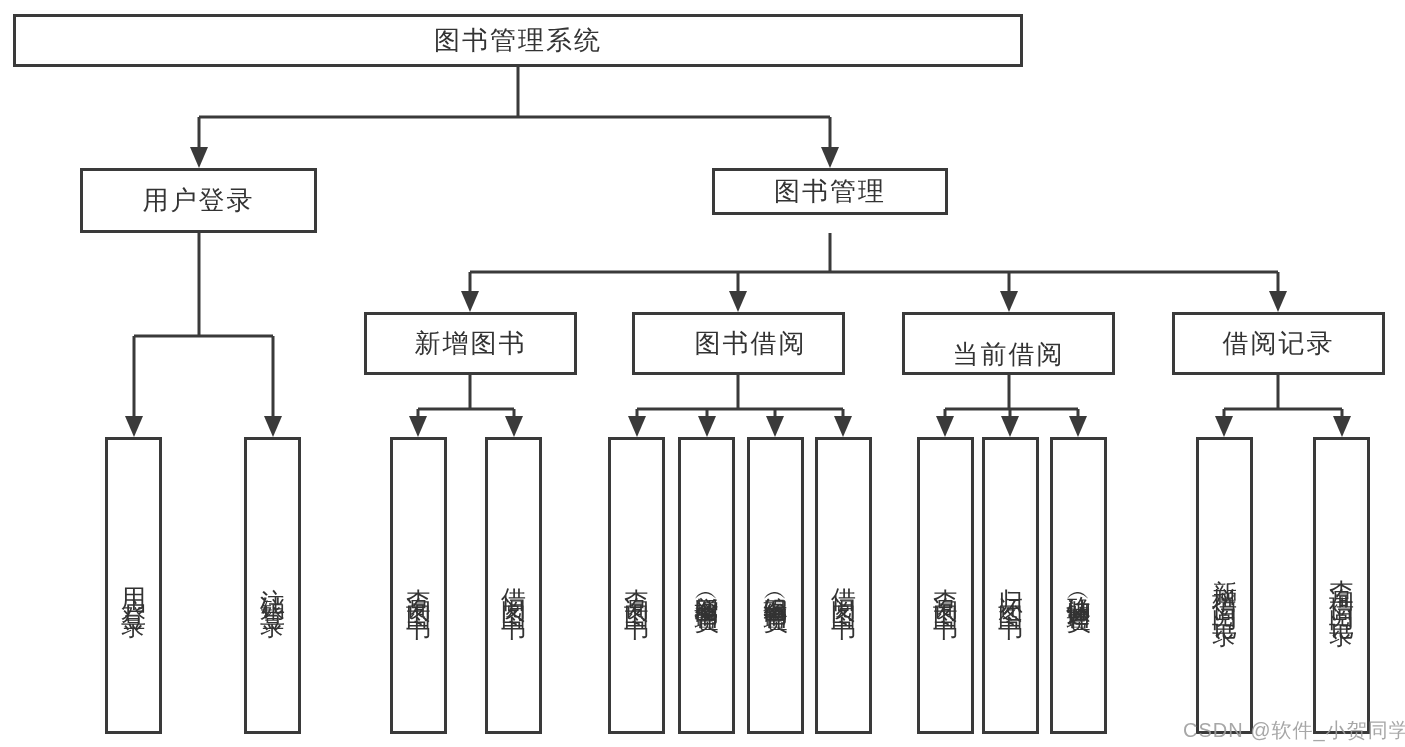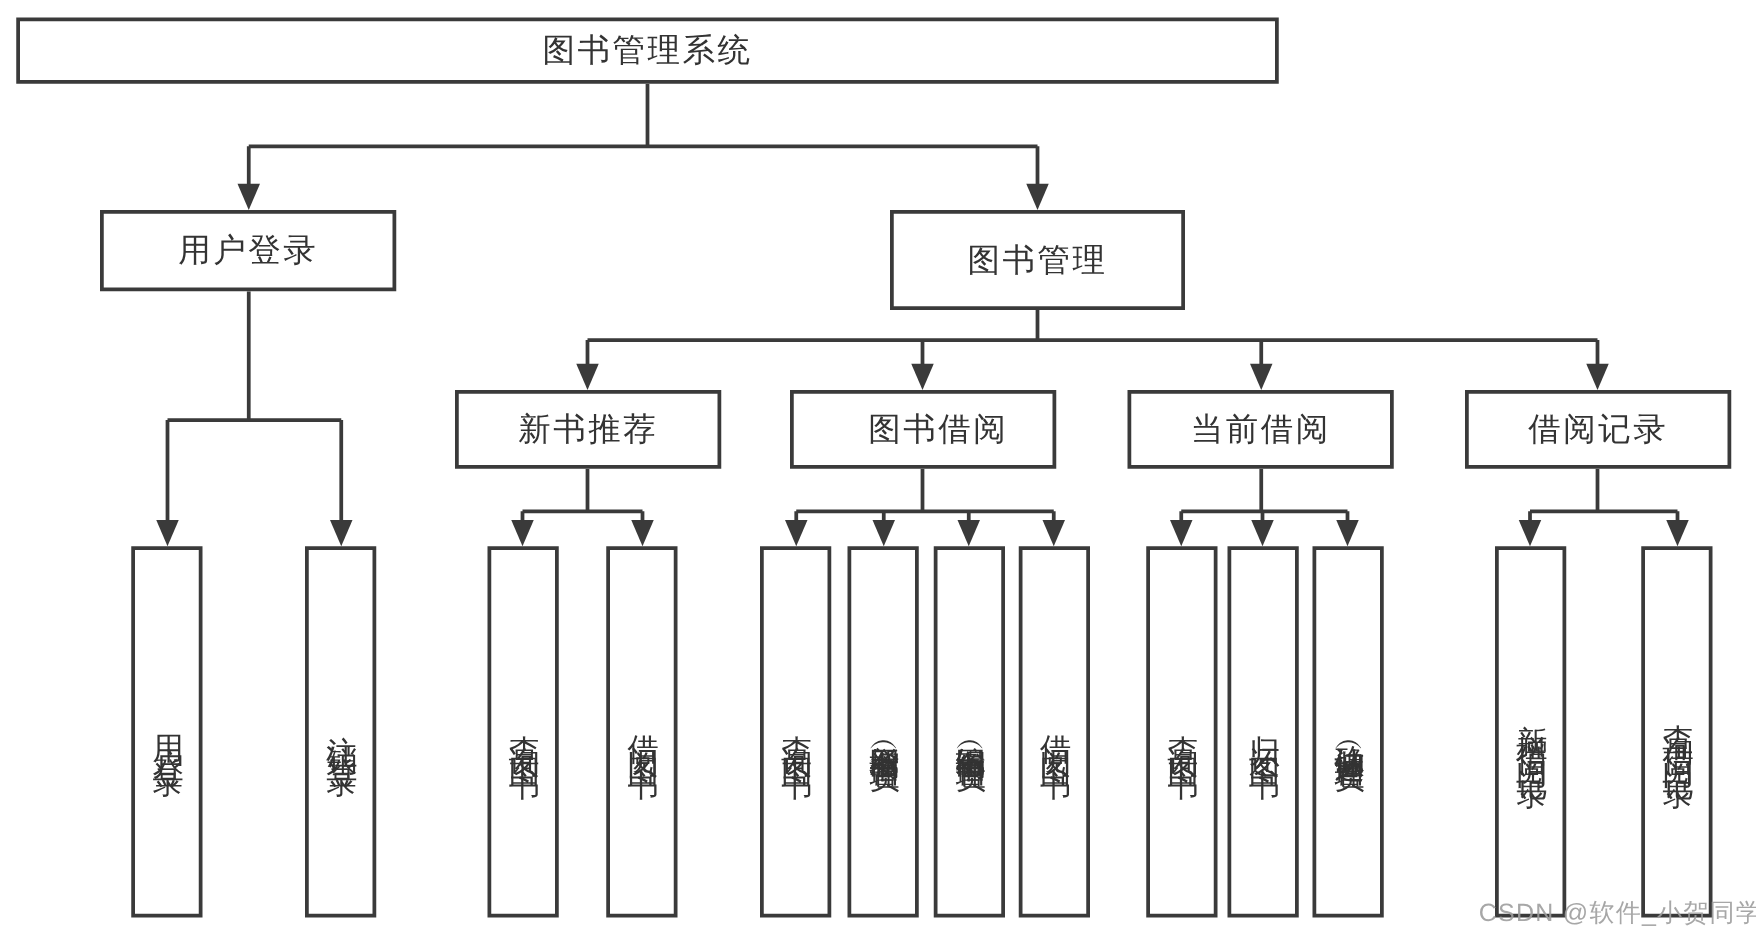--- a/index.html
+++ b/index.html
@@ -16,25 +16,25 @@
   .vbox{display:flex;align-items:center;justify-content:center;letter-spacing:0;}
   .vbox .vtext{
     writing-mode:vertical-rl;text-orientation:mixed;
     font-size:25px;letter-spacing:9px;line-height:1;white-space:nowrap;
   }
   .vbox.long .vtext{font-size:24px;letter-spacing:2px;}
   
   #n-root{left:13px;top:14px;width:1010px;height:53px;}
   
   #n-user-login{left:80px;top:168px;width:237px;height:65px;}
-  #n-book-mgmt{left:712px;top:168px;width:236px;height:80px;}
+  #n-book-mgmt{left:712px;top:168px;width:236px;height:47px;}
   
   #n-new-rec{left:364px;top:312px;width:213px;height:63px;}
   #n-borrow{left:632px;top:312px;width:213px;height:63px;padding-left:24px;}
-  #n-current{left:902px;top:312px;width:213px;height:63px;}
+  #n-current{left:902px;top:312px;width:213px;height:63px;align-items:flex-end;}
   #n-records{left:1172px;top:312px;width:213px;height:63px;}
   
   .leaf{top:437px;height:297px;width:57px;}
   #v-login{left:105px;}  #v-logout{left:244px;}
   #v-rec-query{left:390px;} #v-rec-borrow{left:485px;}
   #v-bor-query{left:608px;} #v-bor-add{left:678px;} #v-bor-edit{left:747px;} #v-bor-borrow{left:815px;}
   #v-cur-query{left:917px;} #v-cur-return{left:982px;} #v-cur-confirm{left:1050px;}
   #v-log-add{left:1196px;} #v-log-query{left:1313px;}
   .watermark{
     position:absolute;left:1183px;top:717px;font-size:20px;color:#9e9e9e;
@@ -91,21 +91,21 @@
   </div>
 
   <div class="node" id="n-user-login">
     <span>用户登录</span>
   </div>
   <div class="node" id="n-book-mgmt">
     <span>图书管理</span>
   </div>
 
   <div class="node" id="n-new-rec">
-    <span>新书推荐</span>
+    <span>新增图书</span>
   </div>
   <div class="node" id="n-borrow">
     <span>图书借阅</span>
   </div>
   <div class="node" id="n-current">
     <span>当前借阅</span>
   </div>
   <div class="node" id="n-records">
     <span>借阅记录</span>
   </div>

